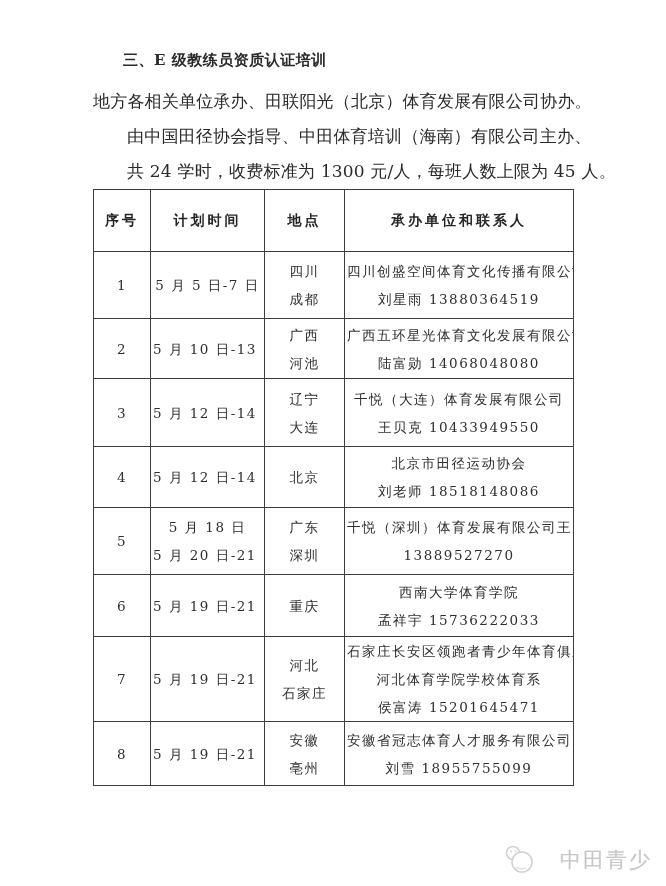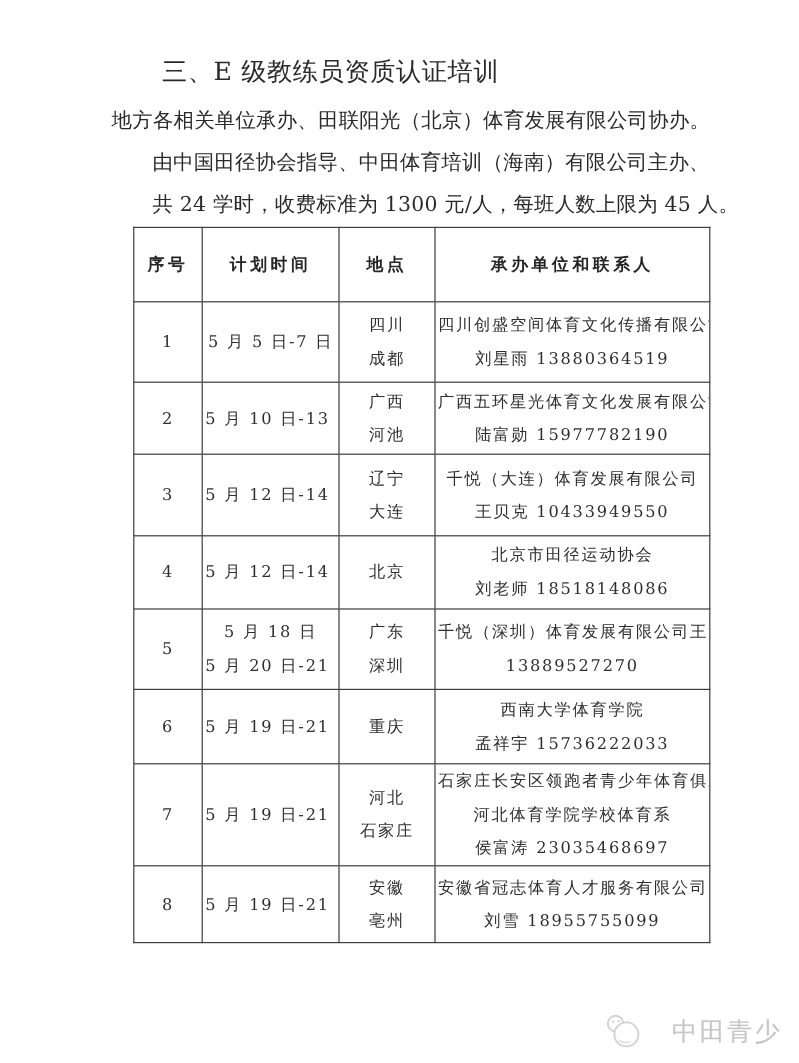--- a/index.html
+++ b/index.html
@@ -10,41 +10,40 @@
     height: 886px;
     background: #ffffff;
     font-family: "DejaVu Serif", "Liberation Serif", serif;
     color: #2a2a2a;
     overflow: hidden;
   }
   .doc {
     padding: 42px 91px 0 93px;
   }
   .section-title {
-    font-size: 21px;
-    font-weight: normal;
+    font-size: 15px;
+    font-weight: bold;
     line-height: 36px;
     text-indent: 2em;
     letter-spacing: 0.5px;
     white-space: nowrap;
   }
   .body-lines { margin-top: 6px; }
   .body-line {
     font-size: 17px;
     line-height: 35px;
     letter-spacing: 0.2px;
     white-space: nowrap;
   }
   .body-line.indent { text-indent: 2em; }
   .plan-table {
     border-collapse: collapse;
     table-layout: fixed;
     width: 480px;
     margin-top: 0px;
-    margin-left: 18px;
   }
   .plan-table th, .plan-table td {
     border: 1px solid #3d3d3d;
     text-align: center;
     vertical-align: middle;
     padding: 0 2px;
     overflow: hidden;
   }
   .plan-table th {
     font-size: 14px;
@@ -127,21 +126,21 @@
             </td>
           <td>
               <div class="cl">5 月 10 日-13 日</div>
             </td>
           <td>
             <div class="cl">广西</div>
             <div class="cl">河池</div>
           </td>
           <td>
             <div class="cl">广西五环星光体育文化发展有限公司</div>
-            <div class="cl">陆富勋 15977782190</div>
+            <div class="cl">陆富勋 14068048080</div>
           </td>
         </tr>
         <tr style="height:68px">
           <td>
               <div class="cl">3</div>
             </td>
           <td>
               <div class="cl">5 月 12 日-14 日</div>
             </td>
           <td>
@@ -207,21 +206,21 @@
           <td>
               <div class="cl">5 月 19 日-21 日</div>
             </td>
           <td>
             <div class="cl">河北</div>
             <div class="cl">石家庄</div>
           </td>
           <td>
             <div class="cl">石家庄长安区领跑者青少年体育俱乐部</div>
             <div class="cl">河北体育学院学校体育系</div>
-            <div class="cl">侯富涛 23035468697</div>
+            <div class="cl">侯富涛 15201645471</div>
           </td>
         </tr>
         <tr style="height:64px">
           <td>
               <div class="cl">8</div>
             </td>
           <td>
               <div class="cl">5 月 19 日-21 日</div>
             </td>
           <td>

